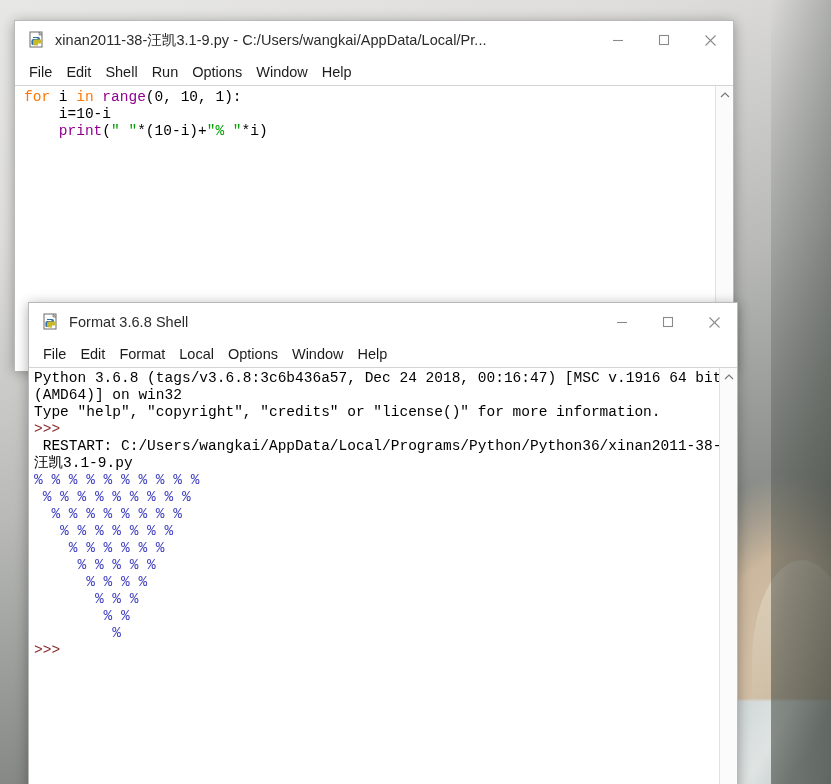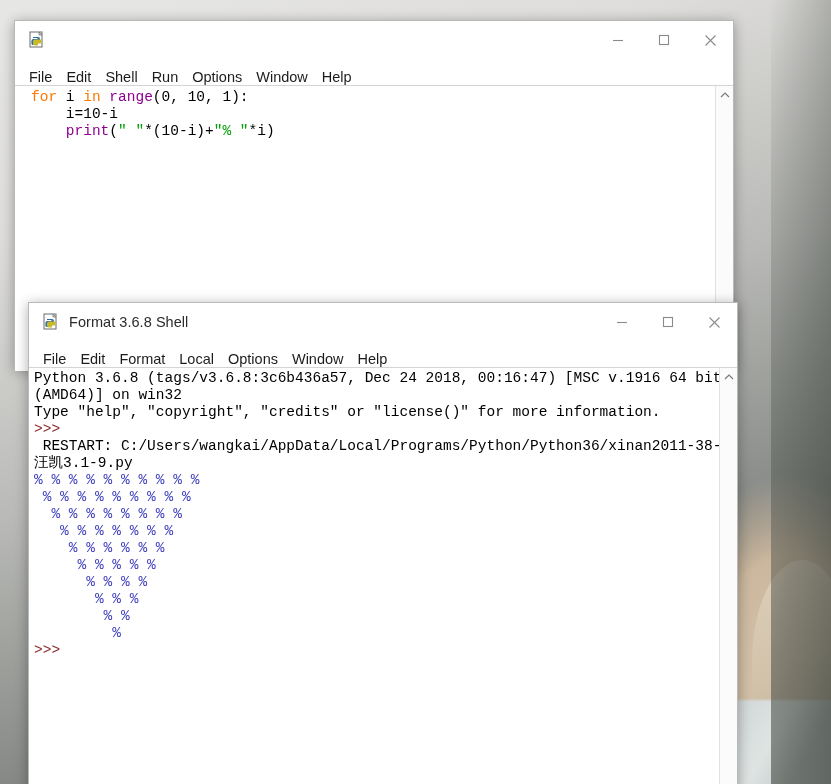--- a/index.html
+++ b/index.html
@@ -83,21 +83,21 @@
   .win-btn {
     width: 46px; height: 38px;
     display: flex; align-items: center; justify-content: center;
     color: #8a8a8a;
   }
   .win-btn svg { display: block; }
 
   .menubar {
     height: 26px;
     display: flex;
-    align-items: flex-end;
+    align-items: center;
     background: #ffffff;
     padding-left: 14px;
     box-sizing: border-box;
   }
   .menu-item {
     font-size: 14.5px;
     color: #1c1c1c;
     margin-right: 14px;
     white-space: nowrap;
   }
@@ -140,21 +140,21 @@
   }
 
   
   #editor-window {
     left: 14px; top: 20px;
     width: 720px; height: 350px;
   }
   #editor-window .text-area-wrap {
     height: 285px;
   }
-  #editor-code { padding-left: 16px; }
+  #editor-code { padding-left: 9px; }
 
   #shell-window {
     left: 28px; top: 302px;
     width: 710px; height: 490px;
   }
   #shell-window .text-area-wrap {
     height: 426px;
   }
   #shell-out { padding-left: 5px; padding-top: 2px; }
 </style>
@@ -170,20 +170,21 @@
 
     <div class="titlebar">
       <div class="title-icon">
         <svg width="18" height="18" viewBox="0 0 18 18">
           <rect x="1" y="1" width="12" height="15" fill="#ffffff" stroke="#6b6b6b" stroke-width="1"></rect>
           <path d="M10 1 L13 4 L10 4 Z" fill="#d5d5d5" stroke="#6b6b6b" stroke-width="0.7"></path>
           <path d="M4 6 h5 a2 2 0 0 1 2 2 v2 a2 2 0 0 1 -2 2 h-3 v2 h-2 a1.6 1.6 0 0 1 -1.6 -1.6 v-2.4 a2 2 0 0 1 2 -2 h4 v-1 h-4.4 z" fill="#2f6fa8"></path>
           <path d="M14 11.5 h-5 a2 2 0 0 0 -2 2 v2 a2 2 0 0 0 2 2 h3 v-2 h2 a1.6 1.6 0 0 0 1.6 -1.6 v-2.4 z" fill="#c9ba2a" transform="translate(-3,-3)"></path>
         </svg>
       </div>
+      <div class="title-text">xinan2011-38-汪凯3.1-9.py - C:/Users/wangkai/AppData/Local/Pr...</div>
       <div class="win-controls">
         <div class="win-btn">
           <svg width="12" height="12" viewBox="0 0 12 12">
               <line x1="1" y1="6.5" x2="11" y2="6.5" stroke="#8a8a8a" stroke-width="1.1"></line>
             </svg>
         </div>
         <div class="win-btn">
           <svg width="12" height="12" viewBox="0 0 12 12">
               <rect x="1.5" y="1.5" width="9" height="9" fill="none" stroke="#8a8a8a" stroke-width="1.1"></rect>
             </svg>

